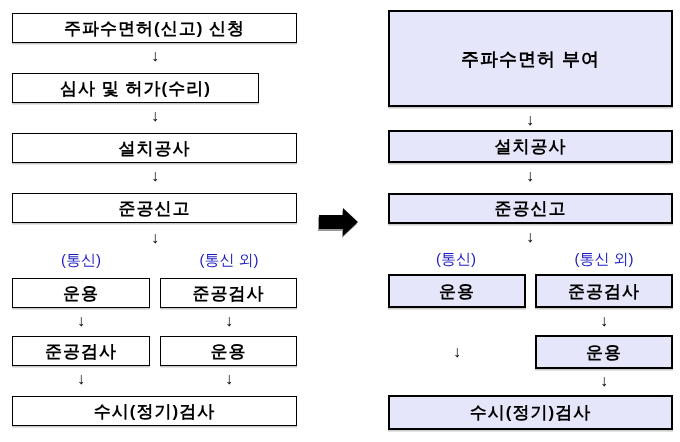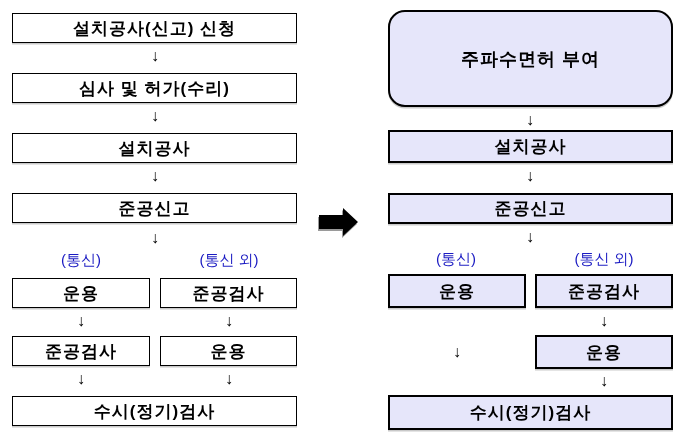--- a/index.html
+++ b/index.html
@@ -29,24 +29,24 @@
     font-size:15px;font-weight:400;line-height:18px;
     color:var(--branch-label-text,#1A1AC2);
   }
   .big{font-size:18px;}
   .transform{position:absolute;left:318px;top:206px;width:42px;height:32px;}
   .transform svg{filter:drop-shadow(-1px 2px 0 #9a9a9a);}
 </style>
 </head>
 <body>
 
-<div class="box" style="left:12px;top:13px;width:285px;height:30px;">설치공사(신고) 신청</div>
+<div class="box" style="left:12px;top:13px;width:285px;height:30px;">주파수면허(신고) 신청</div>
 <div class="ar" style="left:140px;top:46px;">↓</div>
 
-<div class="box" style="left:12px;top:73px;width:285px;height:30px;">심사 및 허가(수리)</div>
+<div class="box" style="left:12px;top:73px;width:247px;height:30px;">심사 및 허가(수리)</div>
 <div class="ar" style="left:140px;top:106px;">↓</div>
 
 <div class="box" style="left:12px;top:133px;width:285px;height:30px;">설치공사</div>
 <div class="ar" style="left:140px;top:166px;">↓</div>
 
 <div class="box" style="left:12px;top:193px;width:285px;height:30px;">준공신고</div>
 <div class="ar" style="left:140px;top:228px;">↓</div>
 
 <div class="bl" style="left:21px;top:251px;">(통신)</div>
 <div class="bl" style="left:169px;top:251px;">(통신 외)</div>
@@ -62,21 +62,21 @@
 <div class="ar" style="left:214px;top:369px;">↓</div>
 
 <div class="box" style="left:12px;top:396px;width:285px;height:30px;">수시(정기)검사</div>
 
 <div class="transform">
   <svg width="42" height="32" viewBox="0 0 42 32" aria-hidden="true">
     <polygon points="1,9 25,9 25,2 40,16 25,30 25,23 1,23" fill="var(--transform-arrow,#000)"></polygon>
   </svg>
 </div>
 
-<div class="box lav big" style="left:388px;top:10px;width:285px;height:97px;border-radius:17px;">주파수면허 부여</div>
+<div class="box lav big" style="left:388px;top:10px;width:285px;height:97px;">주파수면허 부여</div>
 <div class="ar" style="left:515px;top:110px;">↓</div>
 
 <div class="box lav" style="left:388px;top:130px;width:285px;height:33px;">설치공사</div>
 <div class="ar" style="left:515px;top:166px;">↓</div>
 
 <div class="box lav" style="left:388px;top:193px;width:285px;height:31px;">준공신고</div>
 <div class="ar" style="left:515px;top:227px;">↓</div>
 
 <div class="bl" style="left:396px;top:250px;">(통신)</div>
 <div class="bl" style="left:544px;top:250px;">(통신 외)</div>

